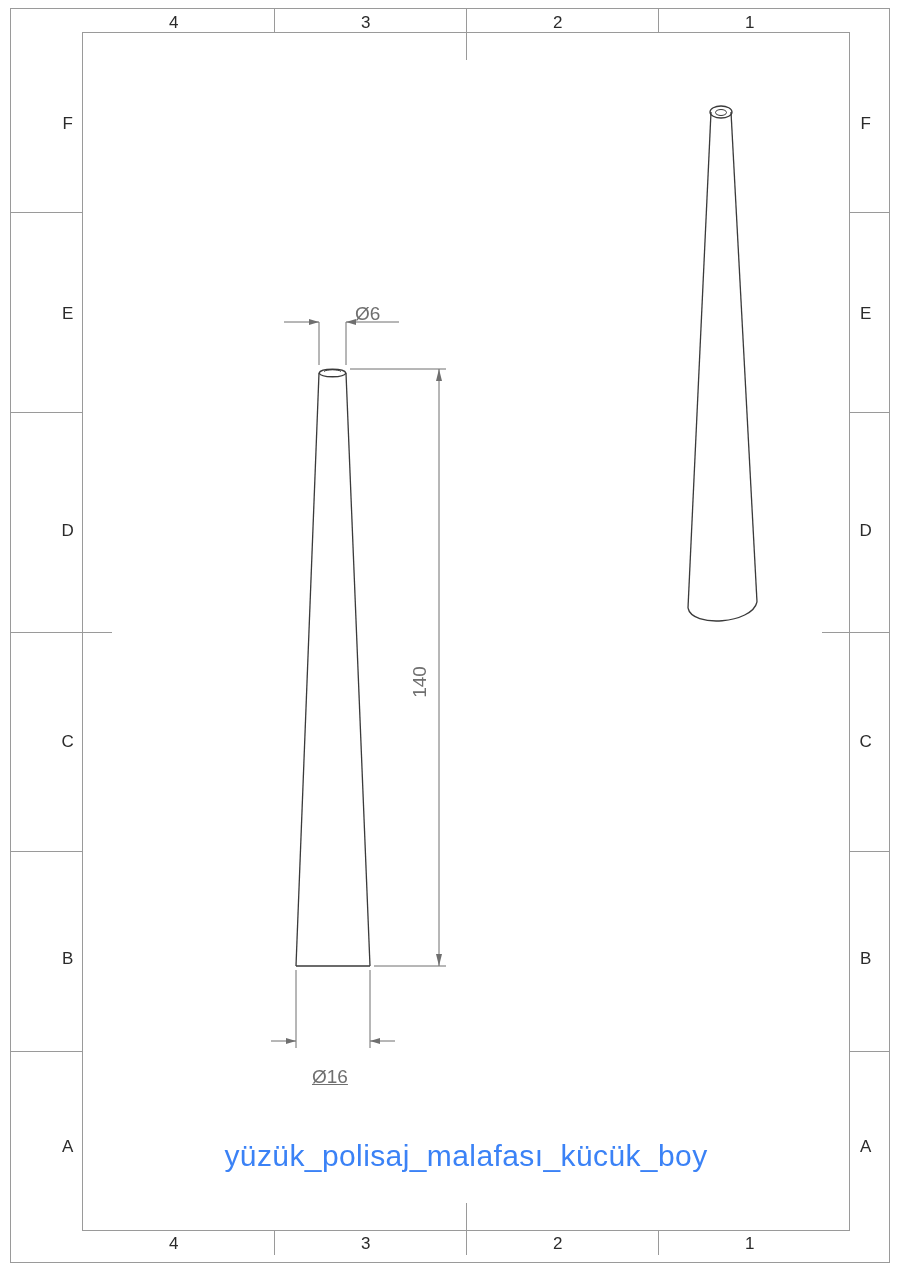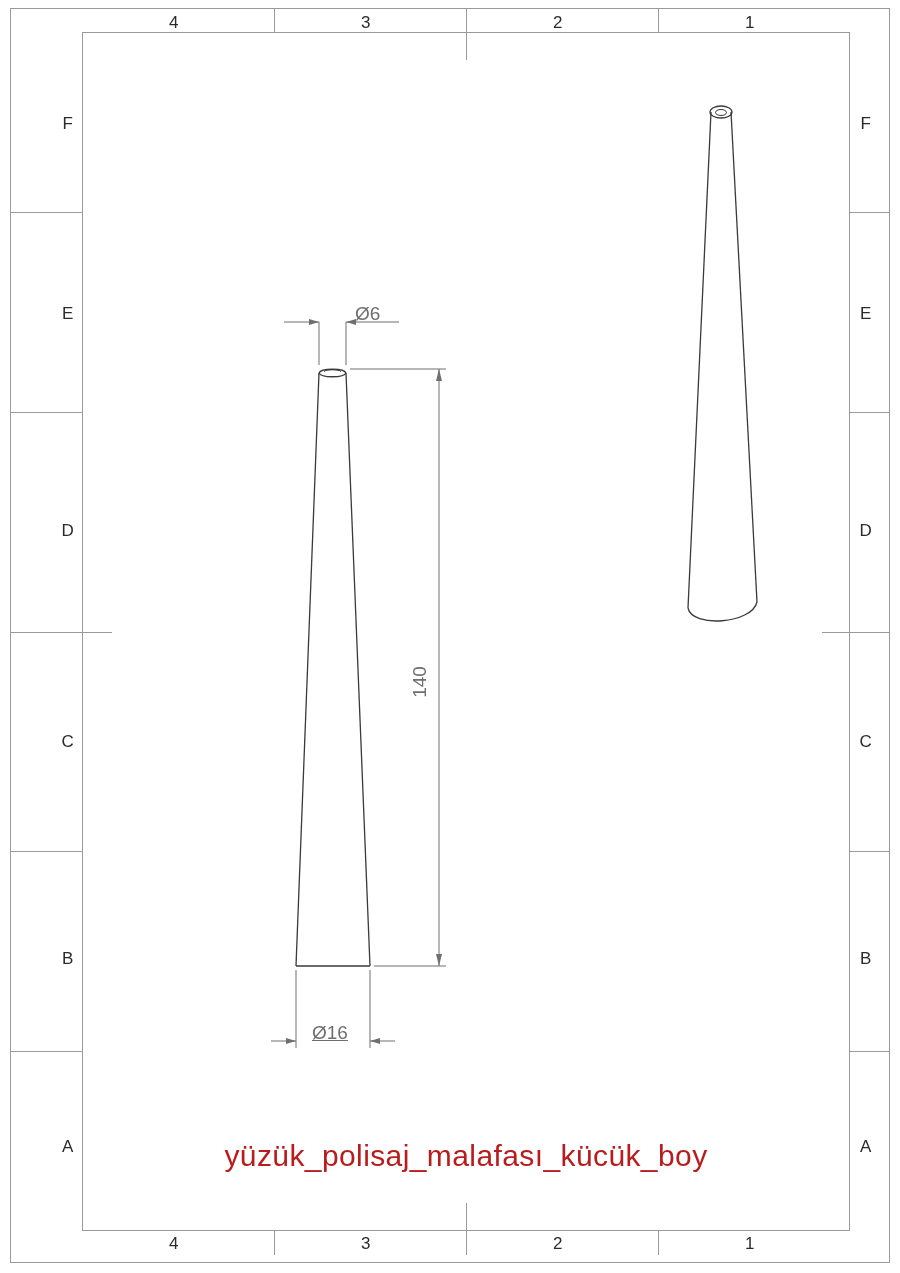--- a/index.html
+++ b/index.html
@@ -81,21 +81,21 @@
   }
 
   
   .title-text {
     position: absolute;
     left: 82px;
     top: 1139px;
     width: 768px;
     text-align: center;
     font-size: 30px;
-    color: #b91c1c;
+    color: #3b82f6;
     font-family: "Liberation Sans", sans-serif;
     letter-spacing: 0.4px;
   }
 </style>
 </head>
 <body>
 
 <div id="sheet">
 
   <div class="outer-border"></div>
@@ -207,17 +207,17 @@
         <polygon points="370,1041 380,1038 380,1044" fill="#6f6f6f" stroke="none"></polygon>
       </g>
 
     </g>
   </svg>
 
   <div class="dim-text" style="left:355px; top:303px;">Ø6</div>
 
   <div class="dim-text dim-vertical" style="left:404px; top:671px;">140</div>
 
-  <div class="dim-text" style="left:312px; top:1022px;text-decoration:underline;">Ø16</div>
+  <div class="dim-text" style="left:312px; top:1066px;text-decoration:underline;">Ø16</div>
 
   <div class="title-text">yüzük_polisaj_malafası_kücük_boy</div>
 
 </div>
 
 </body></html>

